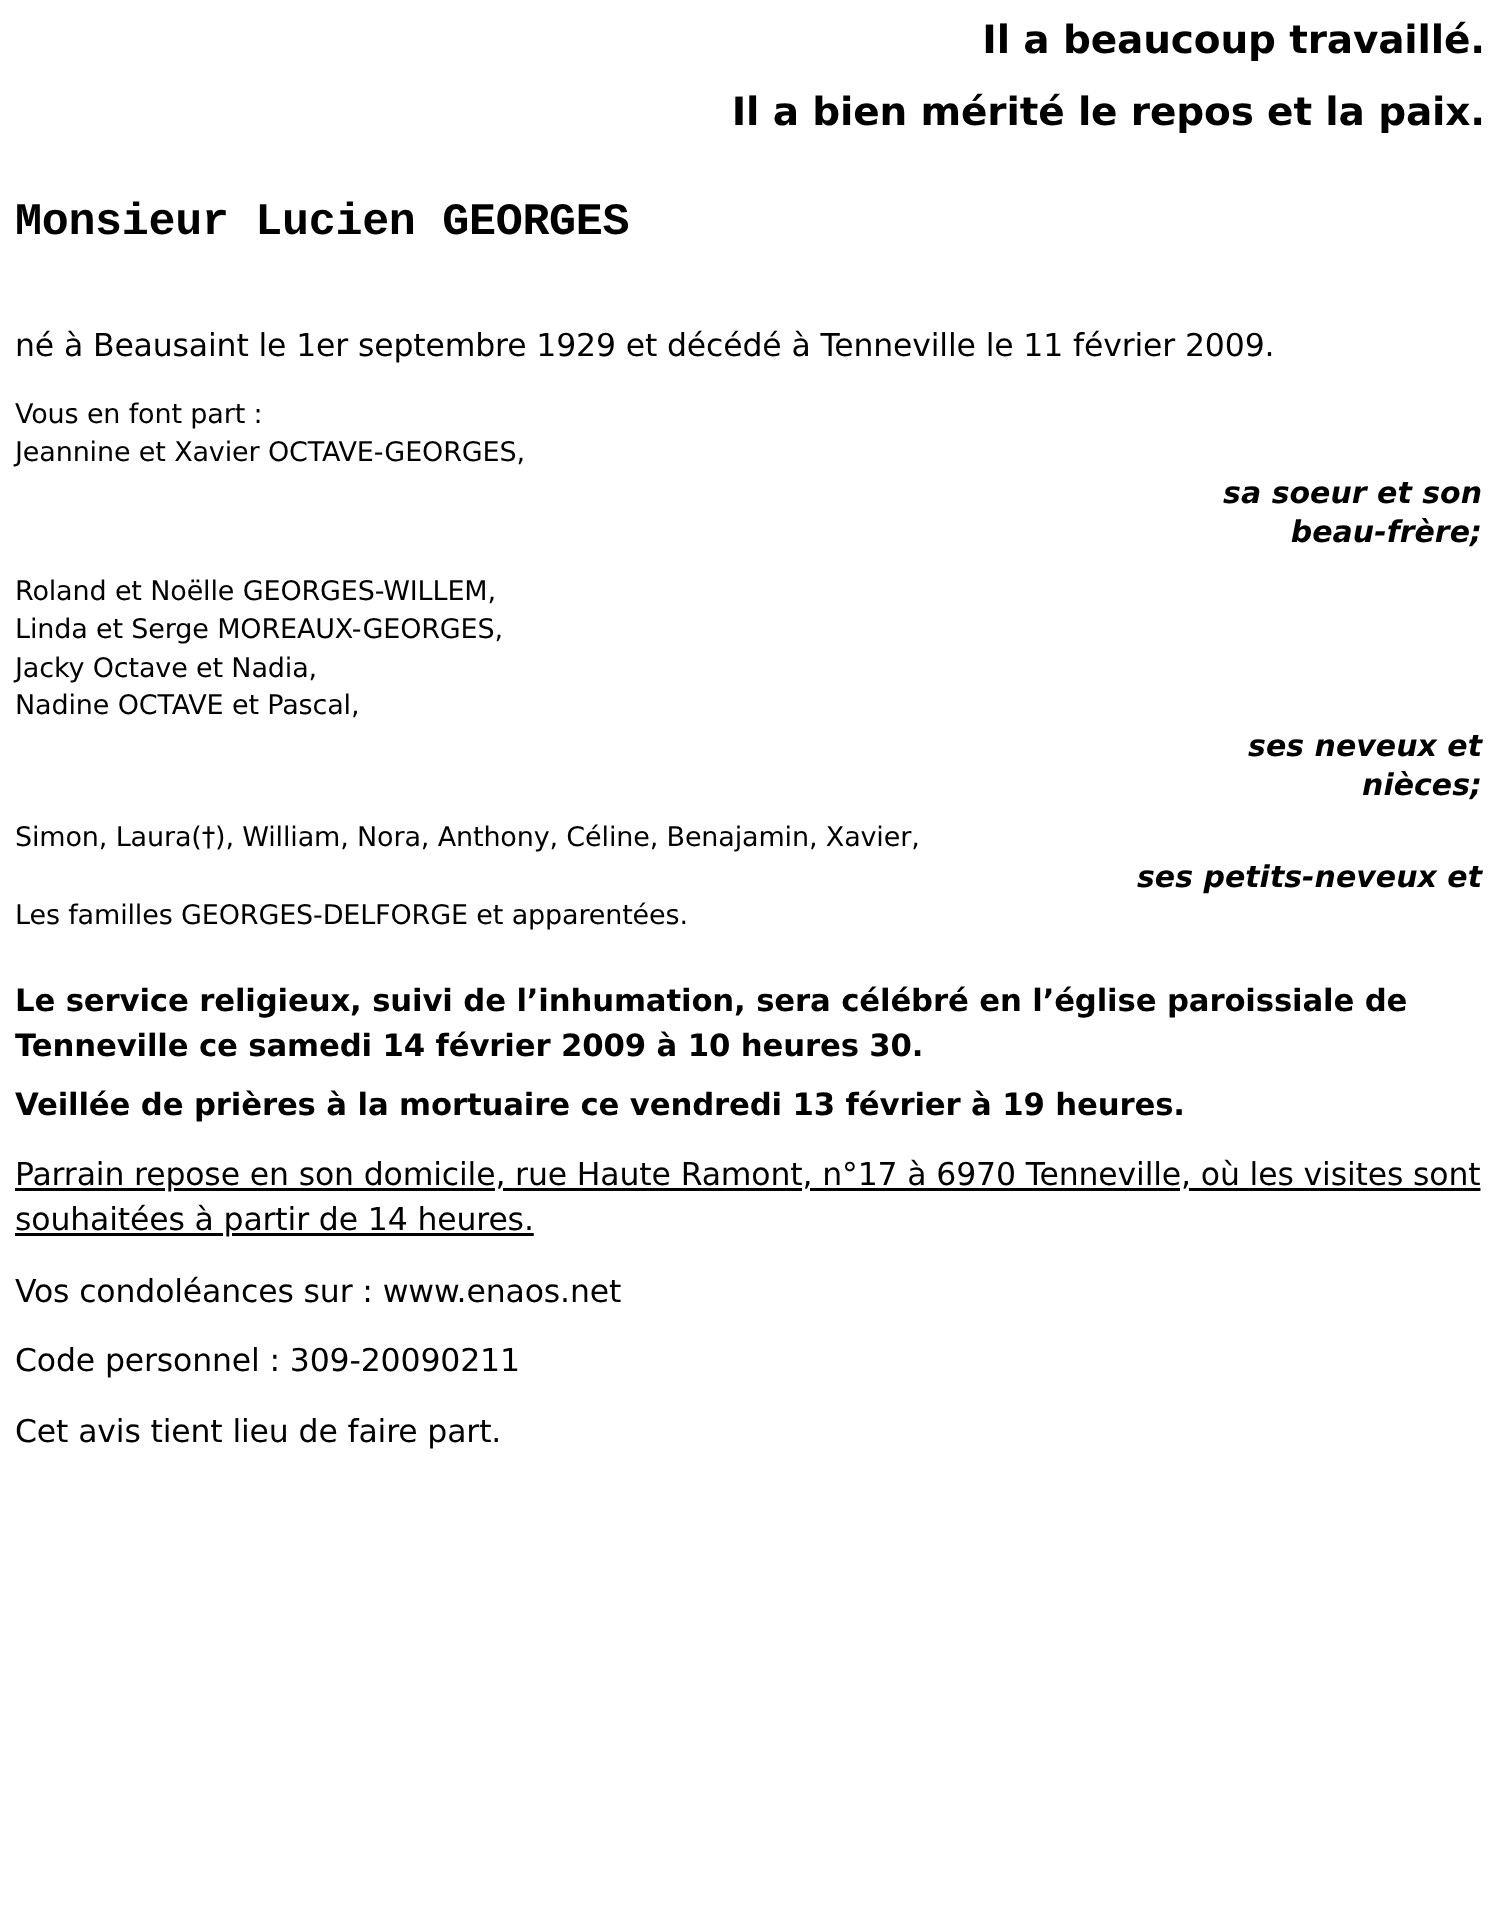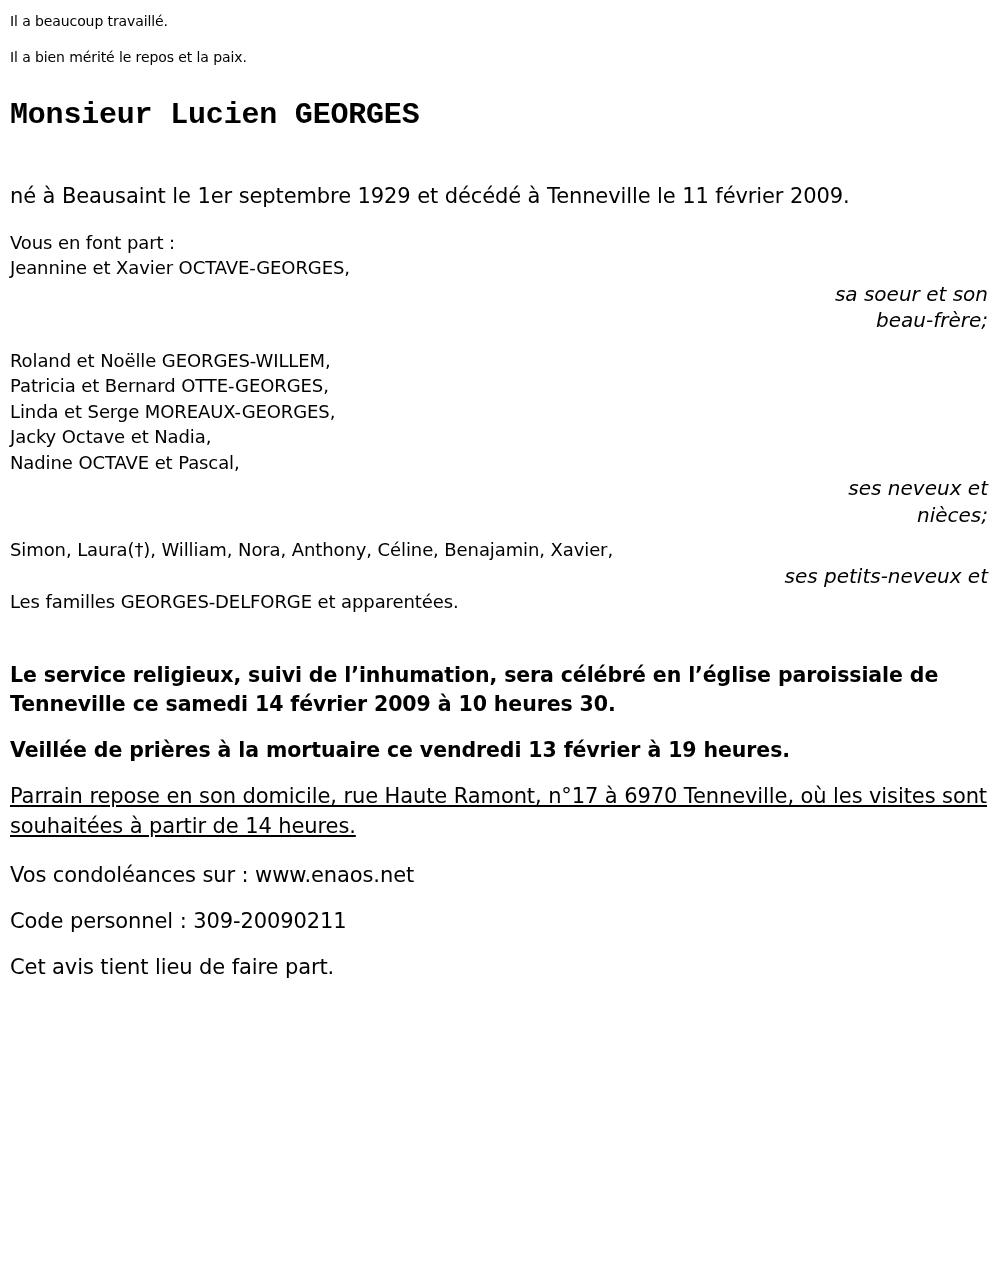--- a/index.html
+++ b/index.html
@@ -15,28 +15,29 @@
     overflow: hidden;
   }
   .page {
     width: 1000px;
     height: 1284px;
     box-sizing: border-box;
     padding: 14px 10px 0 10px;
     position: relative;
   }
   .line-bold {
-    font-weight: normal;
-    font-size: 14px;
+    font-weight: bold;
+    font-size: 26px;
     line-height: 1.0;
     margin: 0 0 22px 0;
     letter-spacing: -0.1px;
+    text-align: right;
   }
   .line-bold.second {
-    margin-bottom: 36px;
+    margin-bottom: 46px;
   }
   .deceased-name {
     font-weight: bold;
     font-size: 30px;
     line-height: 1.0;
     margin: 0 0 52px 0;
     letter-spacing: -0.2px;
     font-family: Liberation Mono, monospace;
   }
   .para {
@@ -56,29 +57,30 @@
   }
   .relation {
     font-style: italic;
     font-size: 20px;
     line-height: 1.32;
     text-align: right;
     padding-right: 2px;
   }
   .relation .rline {
     display: block;
+    font-weight: bold;
   }
   .gap-s { height: 9px; }
   .gap-m { height: 14px; }
   .gap-l { height: 30px; }
   .bold-para {
     font-weight: bold;
     font-size: 20.5px;
     line-height: 1.44;
-    margin: 16px 0 10px 0;
+    margin: 0 0 10px 0;
     letter-spacing: -0.1px;
   }
   .plain-para {
     font-size: 21px;
     line-height: 1.44;
     margin: 0 0 18px 0;
     letter-spacing: -0.1px;
     text-decoration: underline;
   }
   .plain-tight {
@@ -107,21 +109,20 @@
   </div>
   <div class="relation">
     <span class="rline">sa soeur et son</span>
     <span class="rline">beau-frère;</span>
   </div>
 
   <div class="gap-m"></div>
 
   <div class="names-block">
     <div class="row">Roland et Noëlle GEORGES-WILLEM,</div>
-    <div class="row">Patricia et Bernard OTTE-GEORGES,</div>
     <div class="row">Linda et Serge MOREAUX-GEORGES,</div>
     <div class="row">Jacky Octave et Nadia,</div>
     <div class="row">Nadine OCTAVE et Pascal,</div>
   </div>
   <div class="relation">
     <span class="rline">ses neveux et</span>
     <span class="rline">nièces;</span>
   </div>
 
   <div class="gap-s"></div>

